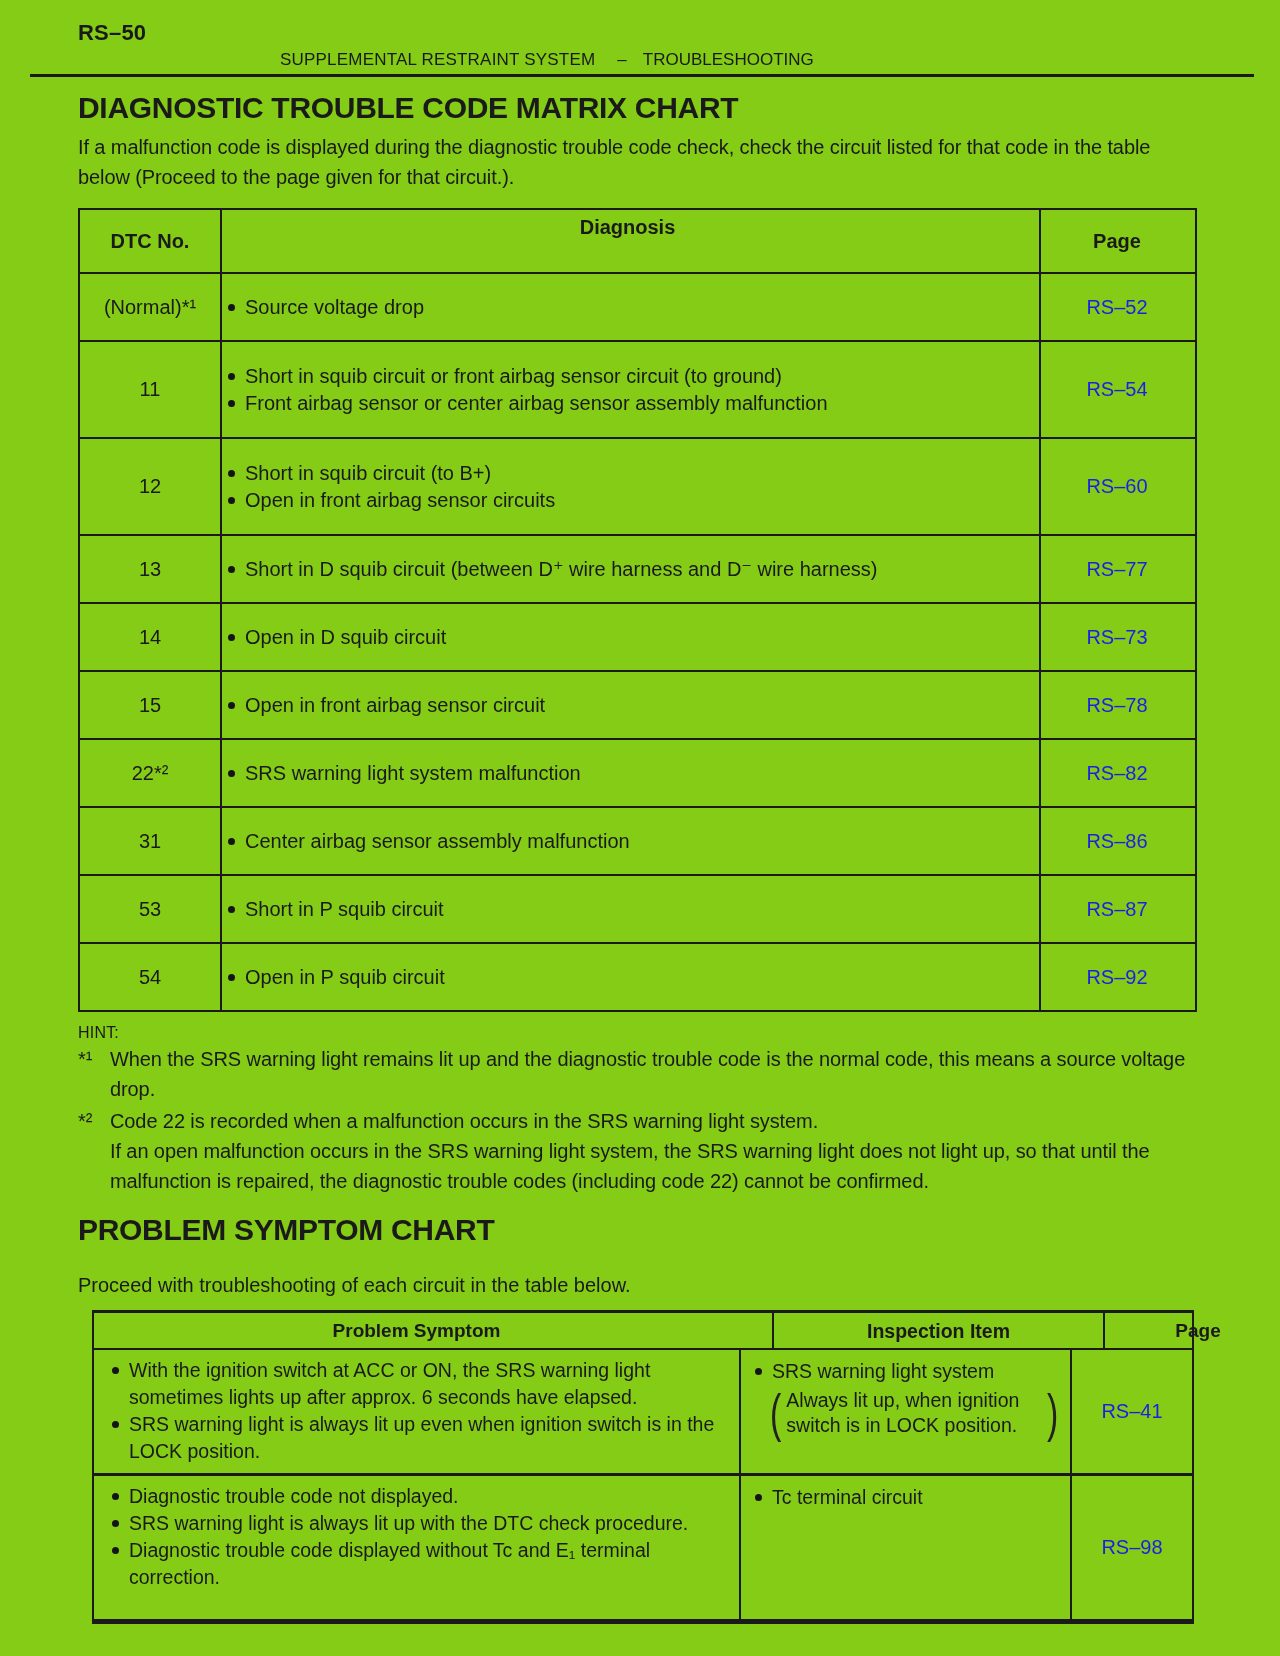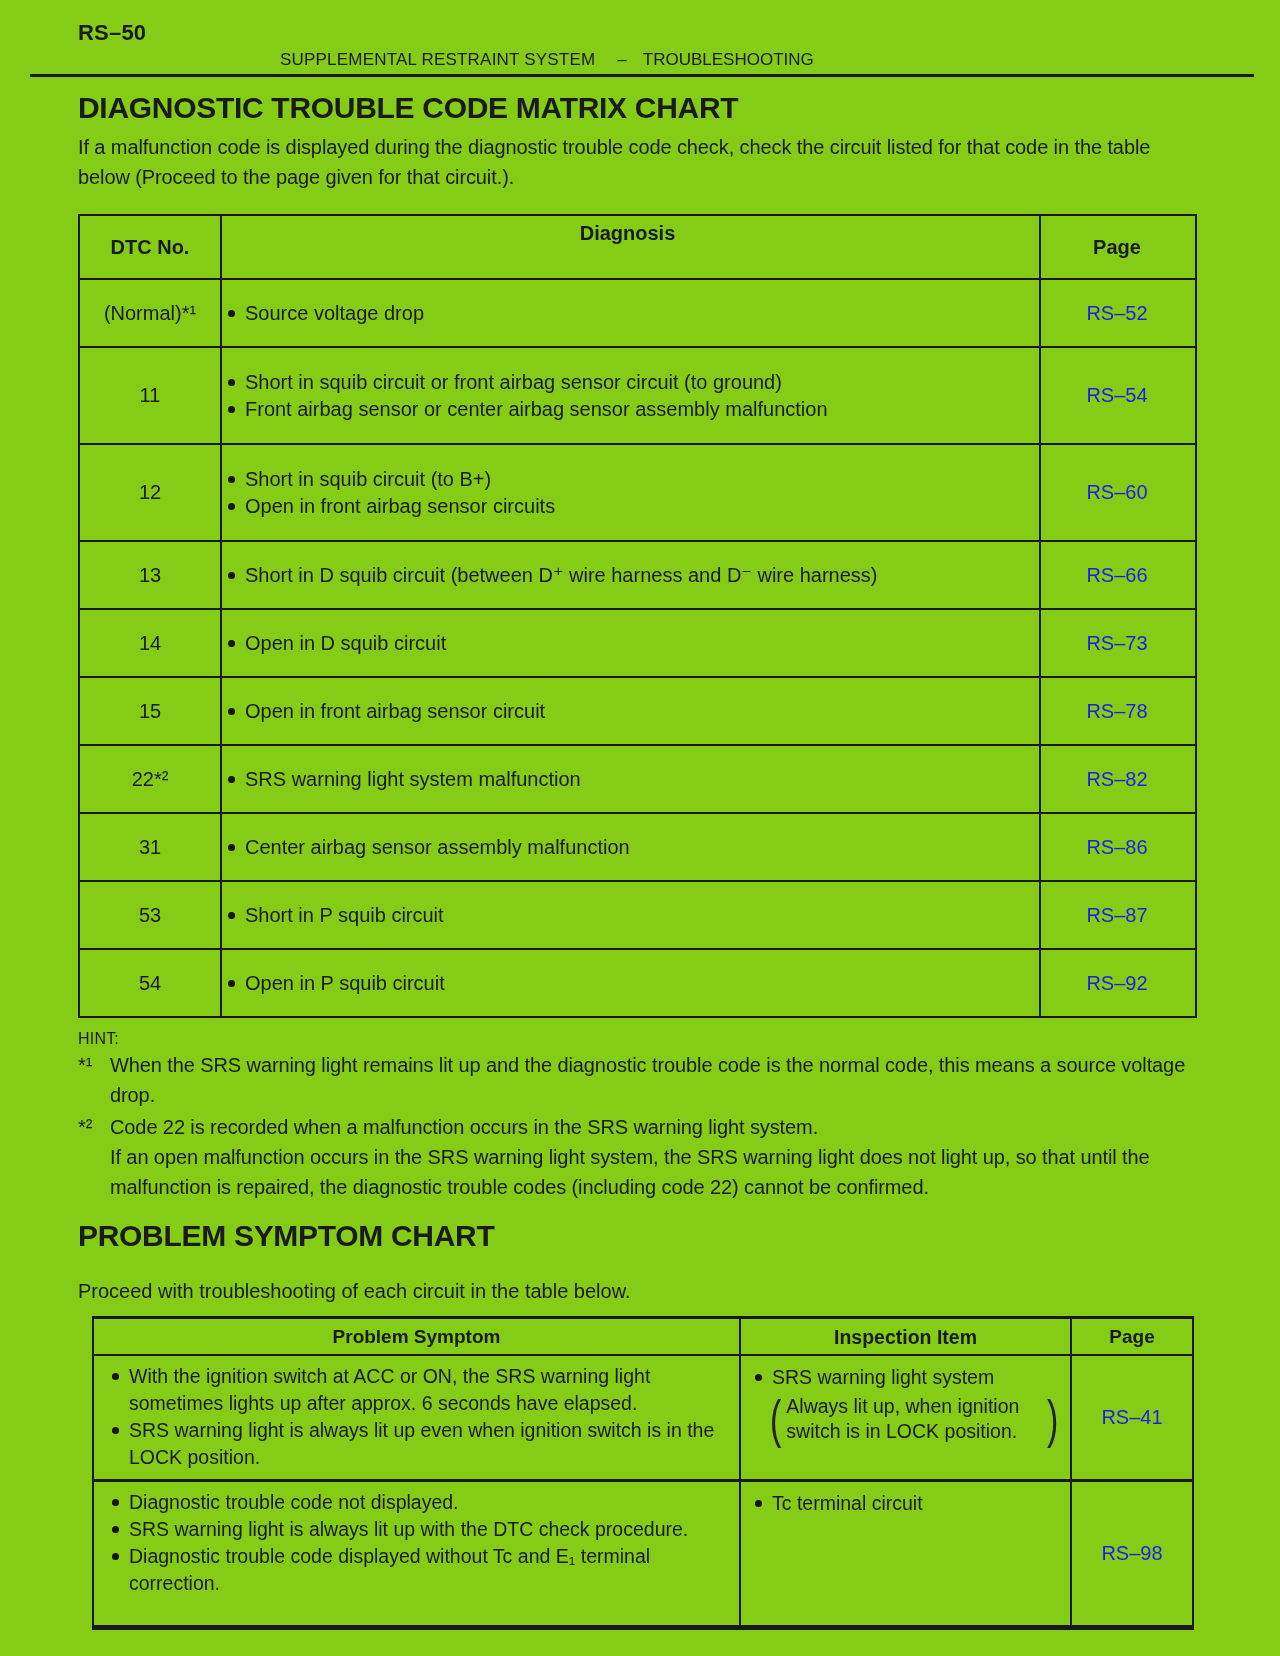--- a/index.html
+++ b/index.html
@@ -12,21 +12,21 @@
   .header-line .sect{font-weight:normal;letter-spacing:.2px;}
   .header-line .sep{margin:0 16px 0 22px;}
   .header-rule{position:absolute;left:30px;right:26px;top:74px;height:3px;background:#1a1a1a;}
 
   
   .content{position:absolute;left:78px;top:77px;width:1119px;}
   .h-title{font-size:30px;font-weight:bold;letter-spacing:-.3px;line-height:36px;margin:13px 0 0 0;}
   .intro{font-size:20px;line-height:30px;letter-spacing:-.1px;margin-top:6px;width:1110px;}
 
   
-  .t1{margin-top:22px;border:2px solid #1a1a1a;}
+  .t1{margin-top:16px;border:2px solid #1a1a1a;}
   .t1-row{display:grid;grid-template-columns:140px 821px 152px;}
   .t1-row + .t1-row{border-top:2px solid #1a1a1a;}
   .t1 .cell{display:flex;align-items:center;font-size:20px;}
   .t1 .dtc{justify-content:center;text-align:center;}
   .t1 .diag{flex-direction:column;justify-content:center;align-items:stretch;
             border-left:2px solid #1a1a1a;border-right:2px solid #1a1a1a;padding:6px 10px 6px 4px;}
   .t1 .pg{justify-content:center;}
   .t1-head .cell{font-weight:bold;justify-content:center;}
   .h50{min-height:50px;} .h54{min-height:54px;} .h83{min-height:83px;}
   .link{color:#1e1ee6;}
@@ -41,21 +41,21 @@
   .hint-text{flex:1;}
   .hint-text .second{margin-top:0;}
 
   
   .h-title2{margin-top:16px;}
   .proceed{font-size:20px;margin-top:26px;}
 
   .t2{margin-top:13px;margin-left:14px;width:1098px;border:2px solid #1a1a1a;
       border-top-width:3px;border-bottom-width:5px;}
   .t2-row{display:grid;grid-template-columns:645px 333px 120px;}
-  .t2-head{border-bottom:2px solid #1a1a1a;}
+  .t2-head{border-bottom:2px solid #1a1a1a;gap:33px;}
   .t2-head .cell{display:flex;align-items:center;justify-content:center;font-size:19px;font-weight:bold;min-height:35px;}
   .t2 .sym{padding:7px 12px 8px 16px;font-size:19.5px;line-height:26px;}
   .t2 .insp{border-left:2px solid #1a1a1a;border-right:2px solid #1a1a1a;padding:8px 4px 6px 12px;font-size:19.5px;line-height:26px;}
   .t2 .pg{display:flex;align-items:center;justify-content:center;font-size:20px;}
   .t2-r1{border-bottom:3px solid #1a1a1a;}
   .t2-r1 > div{min-height:102px;}
   .t2-r2 > div{min-height:128px;}
 
   .paren-note{display:flex;align-items:center;margin:2px 0 0 14px;width:300px;}
   .paren{font-size:52px;font-weight:400;color:#222;flex:none;line-height:52px;
@@ -134,21 +134,21 @@
 
       <div class="t1-row">
         <div class="cell dtc h54">13</div>
         <div class="cell diag h54">
           <div class="bullet-line">
               <span class="dot"></span>
               <span>Short in D squib circuit (between D⁺ wire harness and D⁻ wire harness)</span>
             </div>
         </div>
         <div class="cell pg h54">
-            <span class="link">RS–66</span>
+            <span class="link">RS–77</span>
           </div>
       </div>
 
       <div class="t1-row">
         <div class="cell dtc h54">14</div>
         <div class="cell diag h54">
           <div class="bullet-line">
               <span class="dot"></span>
               <span>Open in D squib circuit</span>
             </div>

